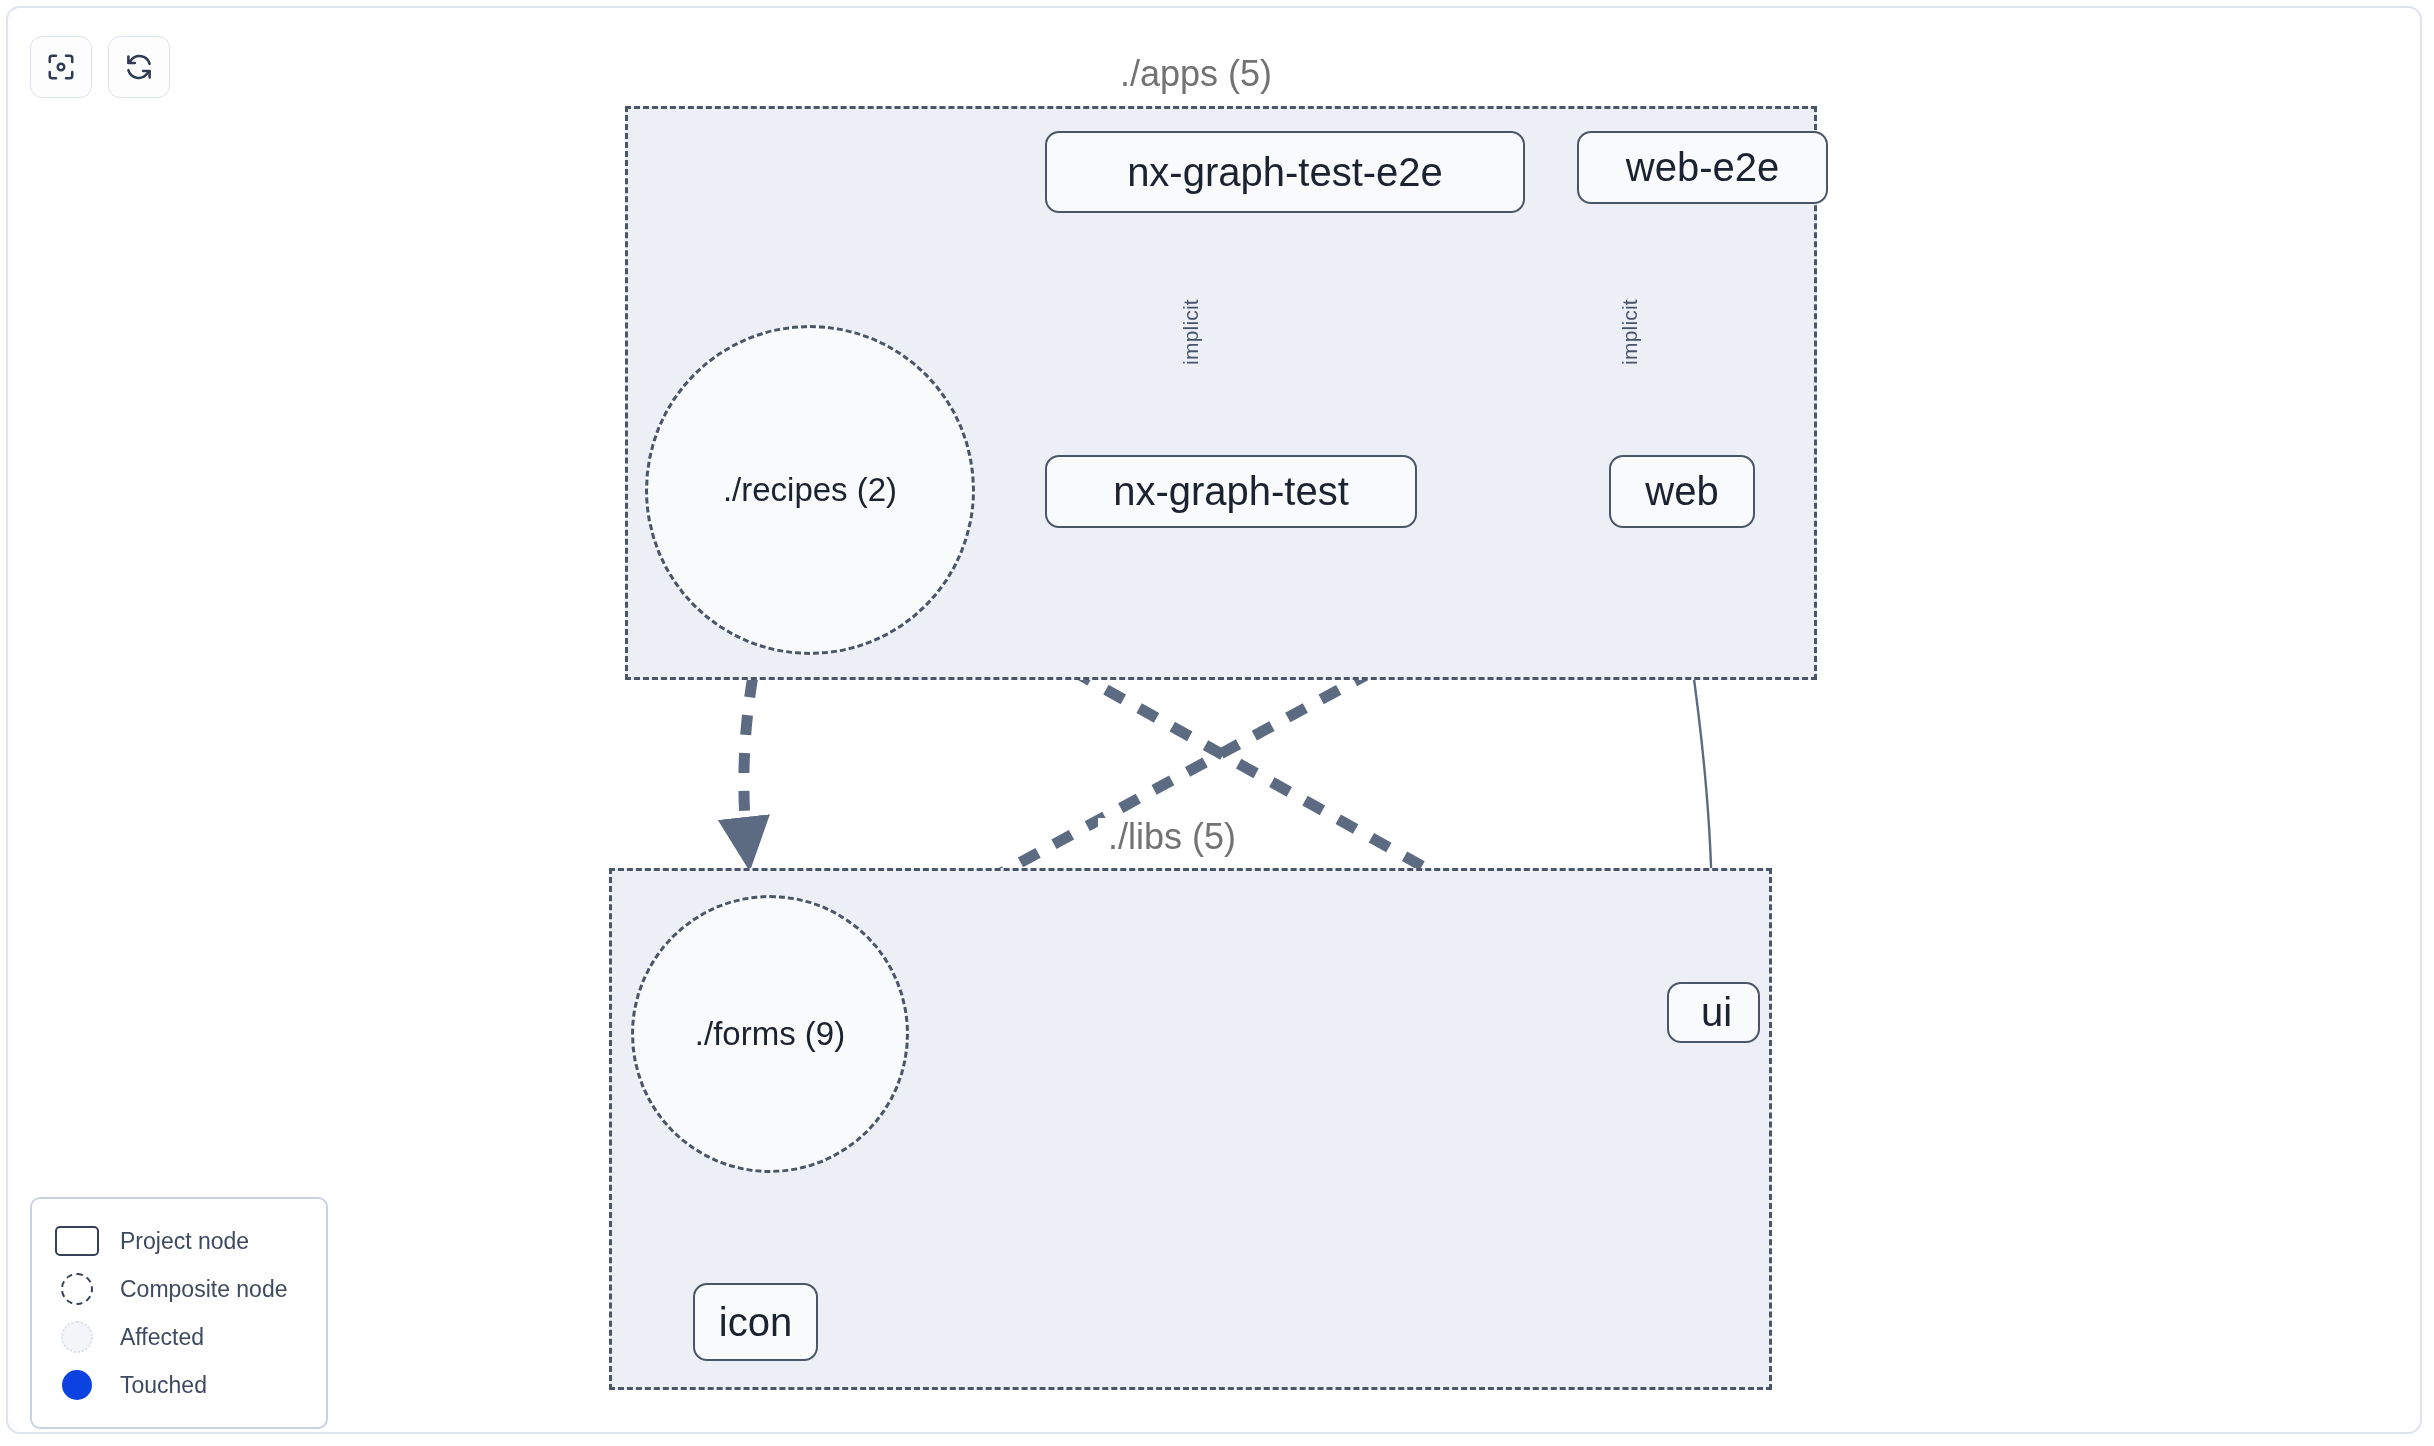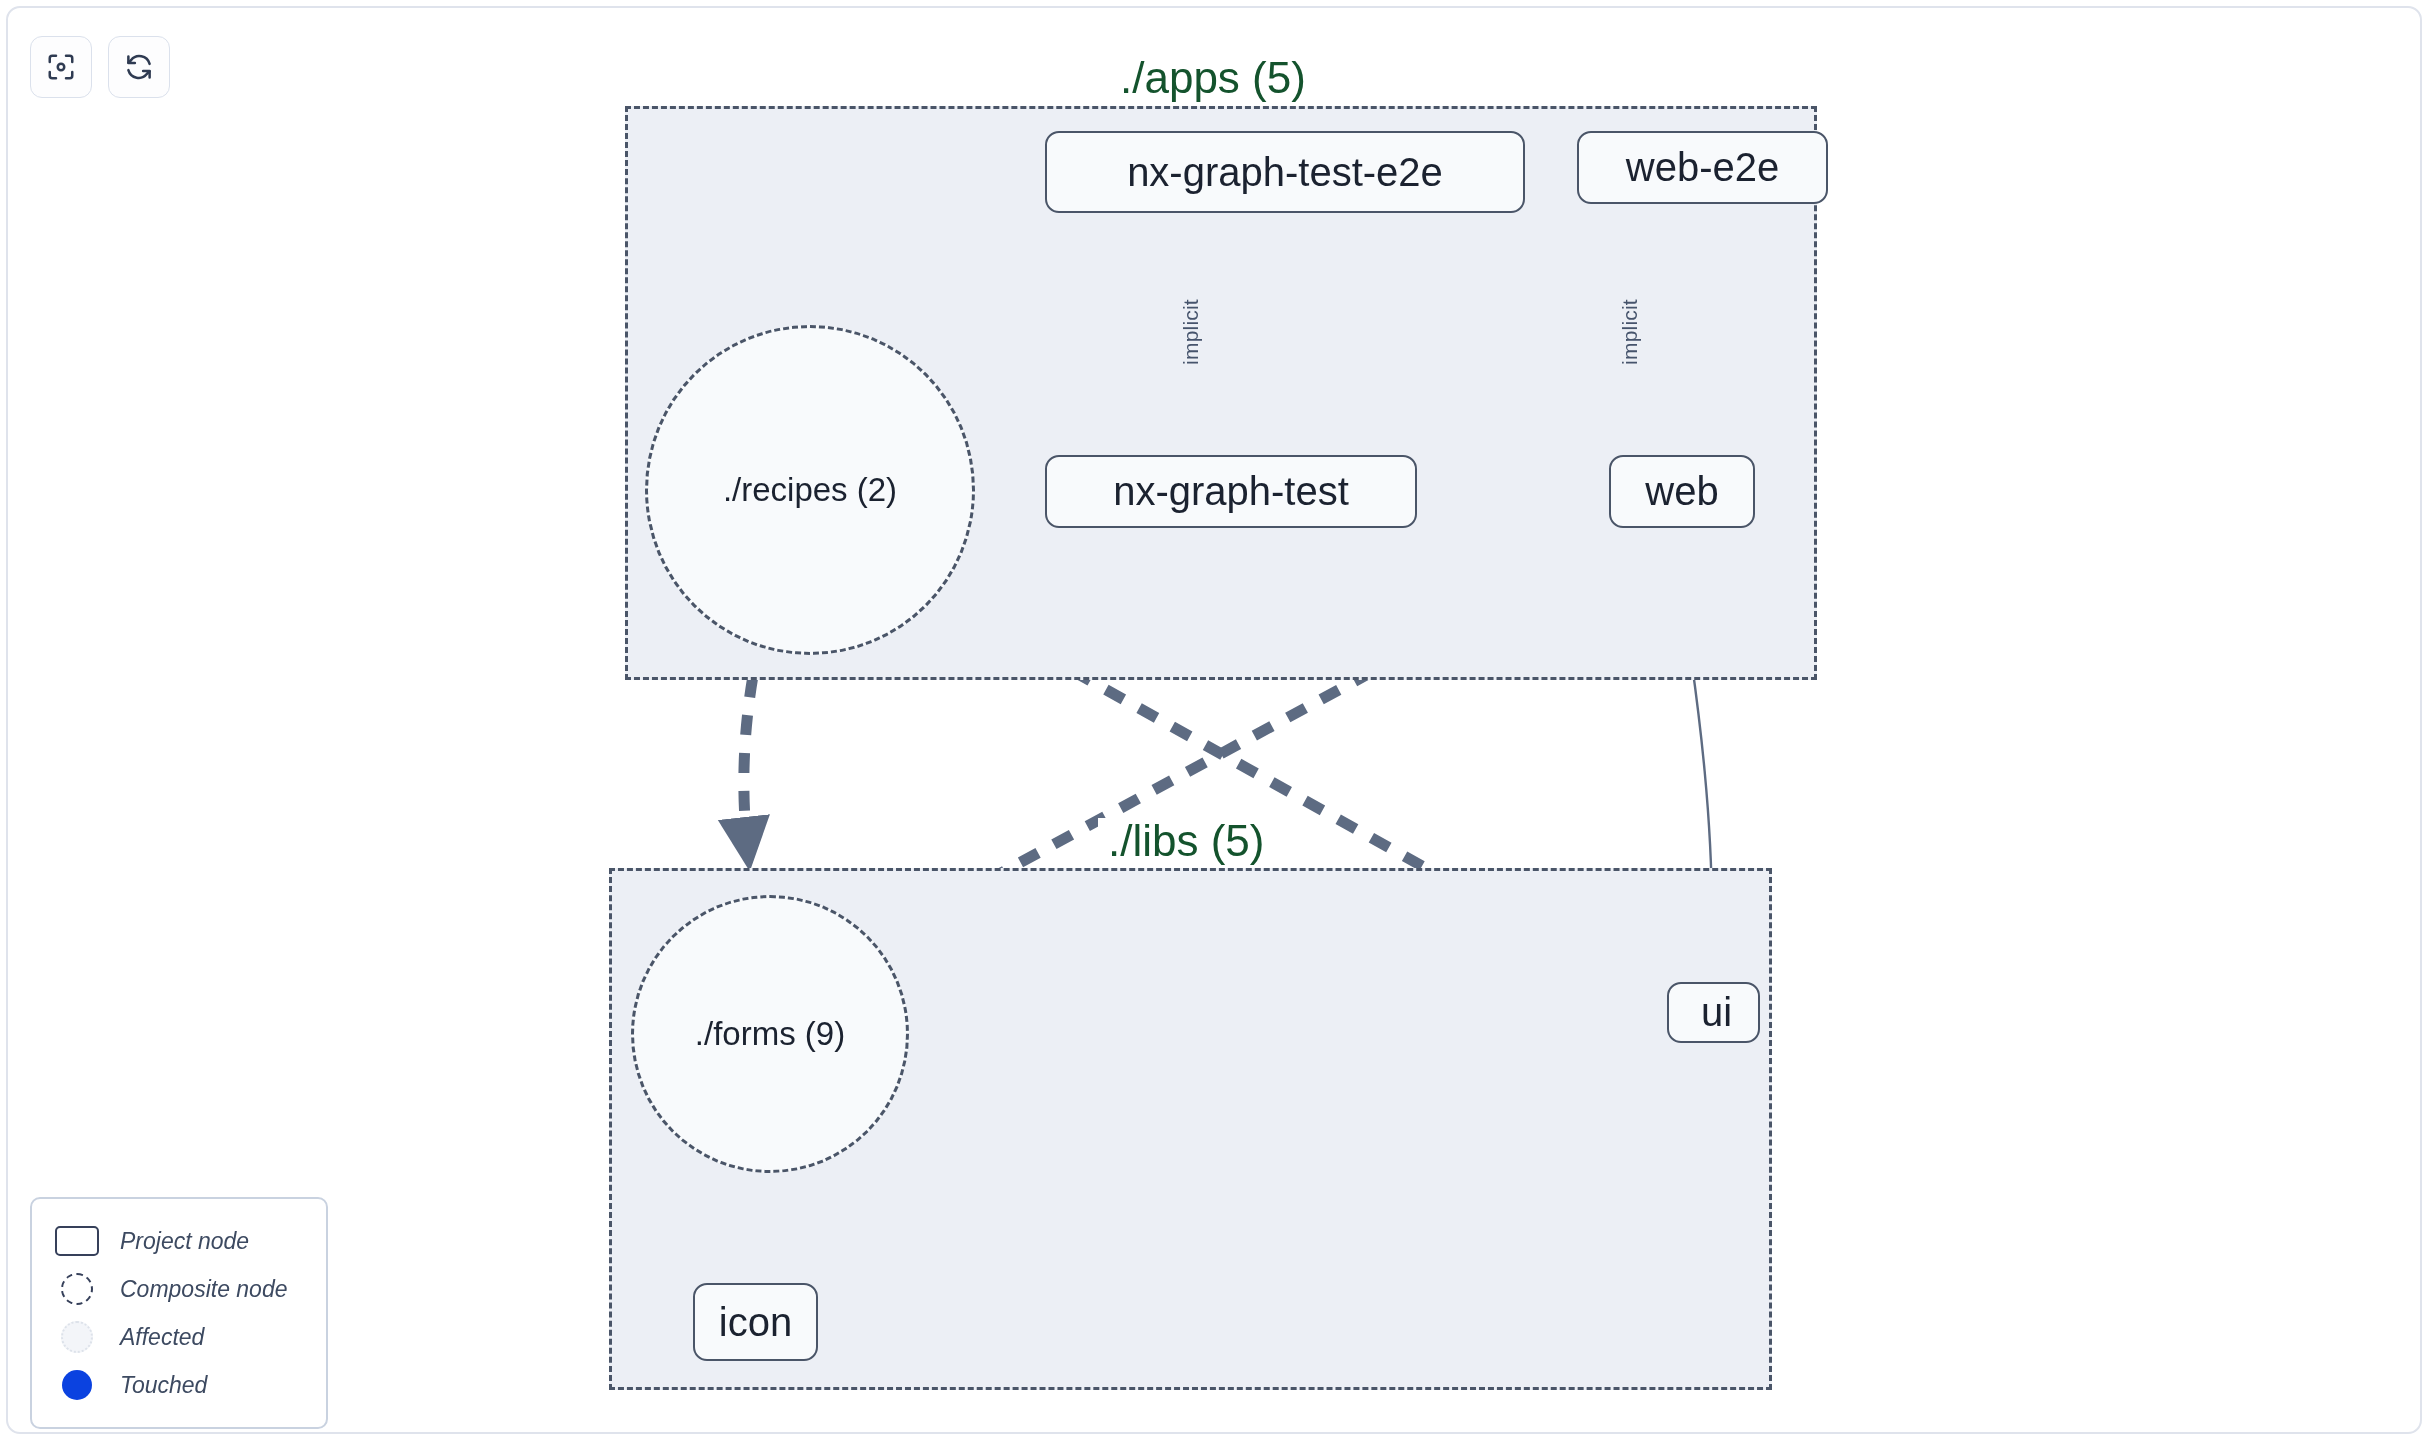--- a/index.html
+++ b/index.html
@@ -66,22 +66,22 @@
   
   .group-box {
     position: absolute;
     border: 3px dashed #4a5568;
     background: #eceff5;
     box-sizing: border-box;
     z-index: 12;
   }
   .group-label {
     position: absolute;
-    font-size: 44px;
-    color: #14532d;
+    font-size: 36px;
+    color: #737373;
     background: #ffffff;
     padding: 0 10px;
     white-space: nowrap;
     z-index: 22;
     line-height: 1.05;
   }
 
   
   .node {
     position: absolute;
@@ -178,21 +178,20 @@
   }
   .sw-touched {
     width: 30px; height: 30px;
     border-radius: 50%;
     background: #0b42e0;
   }
   .legend-text {
     font-size: 23px;
     color: #3d4a61;
     white-space: nowrap;
-    font-style: italic;
   }
 </style>
 </head>
 <body>
 
 <div id="app">
   <div class="canvas-frame"></div>
 
   <div class="toolbar">
     <button class="tool-btn">

